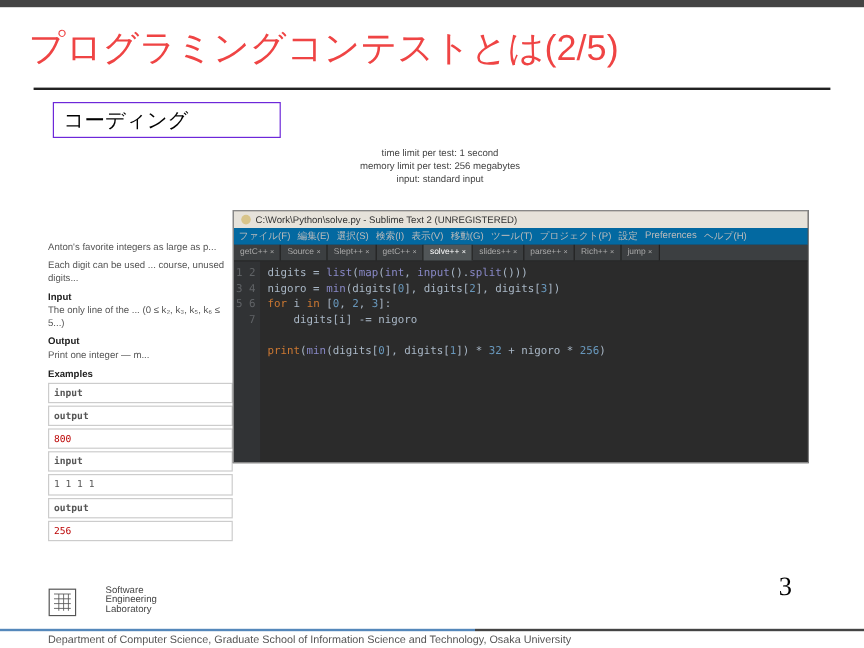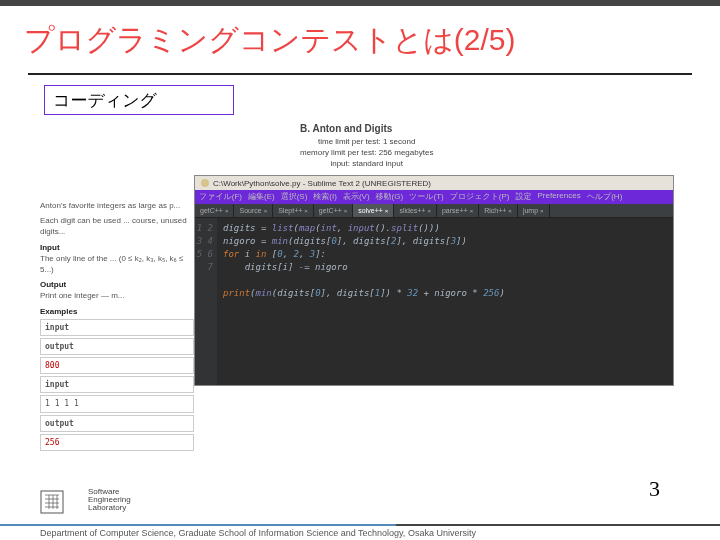--- a/index.html
+++ b/index.html
@@ -13,26 +13,26 @@
   .problem-block { position: absolute; left: 300px; top: 122px; font-size: 9px; color: #444; line-height: 1.4; }
   .problem-block .ptitle { font-weight: 600; font-size: 10px; }
   .problem-block .meta { text-align: center; font-size: 8px; }
   .left-prob { position: absolute; left: 40px; top: 196px; width: 154px; font-size: 8px; color: #555; line-height: 1.4; }
   .left-prob .hdr { font-weight: 700; color: #222; margin-top: 4px; }
   .left-prob .exrow { border: 1px solid #ccc; padding: 2px 4px; margin-top: 2px; font-family: monospace; font-size: 8px; }
   .left-prob .out-red { color: #b00; }
   .ide { position: absolute; left: 194px; top: 175px; width: 480px; height: 211px; border: 1px solid #888; background: #2b2b2b; font-size: 8px; }
   .ide-title { background: #e6e2da; color: #333; height: 14px; padding: 1px 6px; font-size: 8px; display:flex; align-items:center; gap:4px;}
   .ide-title .dot{width:8px;height:8px;border-radius:50%;background:#d8c48a;display:inline-block;}
-  .ide-menu { background: #6d28d9; color: #bbb; height: 14px; padding: 1px 4px; font-size: 8px; display: flex; gap: 6px; }
+  .ide-menu { background: #0369a1; color: #bbb; height: 14px; padding: 1px 4px; font-size: 8px; display: flex; gap: 6px; }
   .ide-tabs { background: #3c3f41; height: 14px; display: flex; font-size: 7px; color: #aaa; border-bottom:1px solid #222;}
   .ide-tabs .tab { padding: 1px 5px; border-right: 1px solid #222; display:flex; align-items:center; gap:2px;}
   .ide-tabs .tab.active { background: #515658; color: #fff; }
   .ide-tabs .x{font-size:6px;}
-  .ide-body { display: flex; height: calc(100% - 42px); font-style: italic; }
+  .ide-body { display: flex; height: calc(100% - 42px); }
   .gutter { background: #313335; color: #606366; width: 22px; text-align: right; padding: 4px 4px 0 0; font-family: monospace; font-size: 9px; line-height: 13px; }
   .code { flex: 1; background: #2b2b2b; color: #a9b7c6; font-family: monospace; font-size: 9px; padding: 4px 6px; line-height: 13px; white-space: pre; overflow: hidden; }
   .kw { color: #cc7832; }
   .fn { color: #8888c6; }
   .num { color: #6897bb; }
   .page-num { position: absolute; right: 60px; bottom: 38px; font-size: 22px; font-family: "Times New Roman", serif; }
   .footer-bar { position: absolute; left: 0; bottom: 14px; width: 100%; height: 2px; background: linear-gradient(to right,#58b 55%, #444 55%); }
   .logo { position: absolute; left: 40px; bottom: 26px; width: 24px; height: 24px; }
   .logo svg{display:block;}
   .logo-text{position:absolute; left:60px; bottom:28px; font-size:8px; color:#444; line-height:1;margin-left:28px;}
@@ -46,21 +46,20 @@
 <div class="title-area">
   <div class="title">プログラミングコンテストとは(2/5)</div>
 </div>
 <div class="hr"></div>
 
 <div class="subtitle-wrap">
   <span class="subtitle">コーディング</span>
 </div>
 
 <div class="problem-block">
-  <div class="ptitle">B. Anton and Digits</div>
   <div class="meta">time limit per test: 1 second</div>
   <div class="meta">memory limit per test: 256 megabytes</div>
   <div class="meta">input: standard input</div>
 </div>
 
 <div class="left-prob">
   <div style="margin-top:4px">Anton's favorite integers as large as p...</div>
   <div style="margin-top:4px">Each digit can be used ... course, unused digits...</div>
   <div class="hdr">Input</div>
   <div>The only line of the ... (0 ≤ k₂, k₃, k₅, k₆ ≤ 5...)</div>

